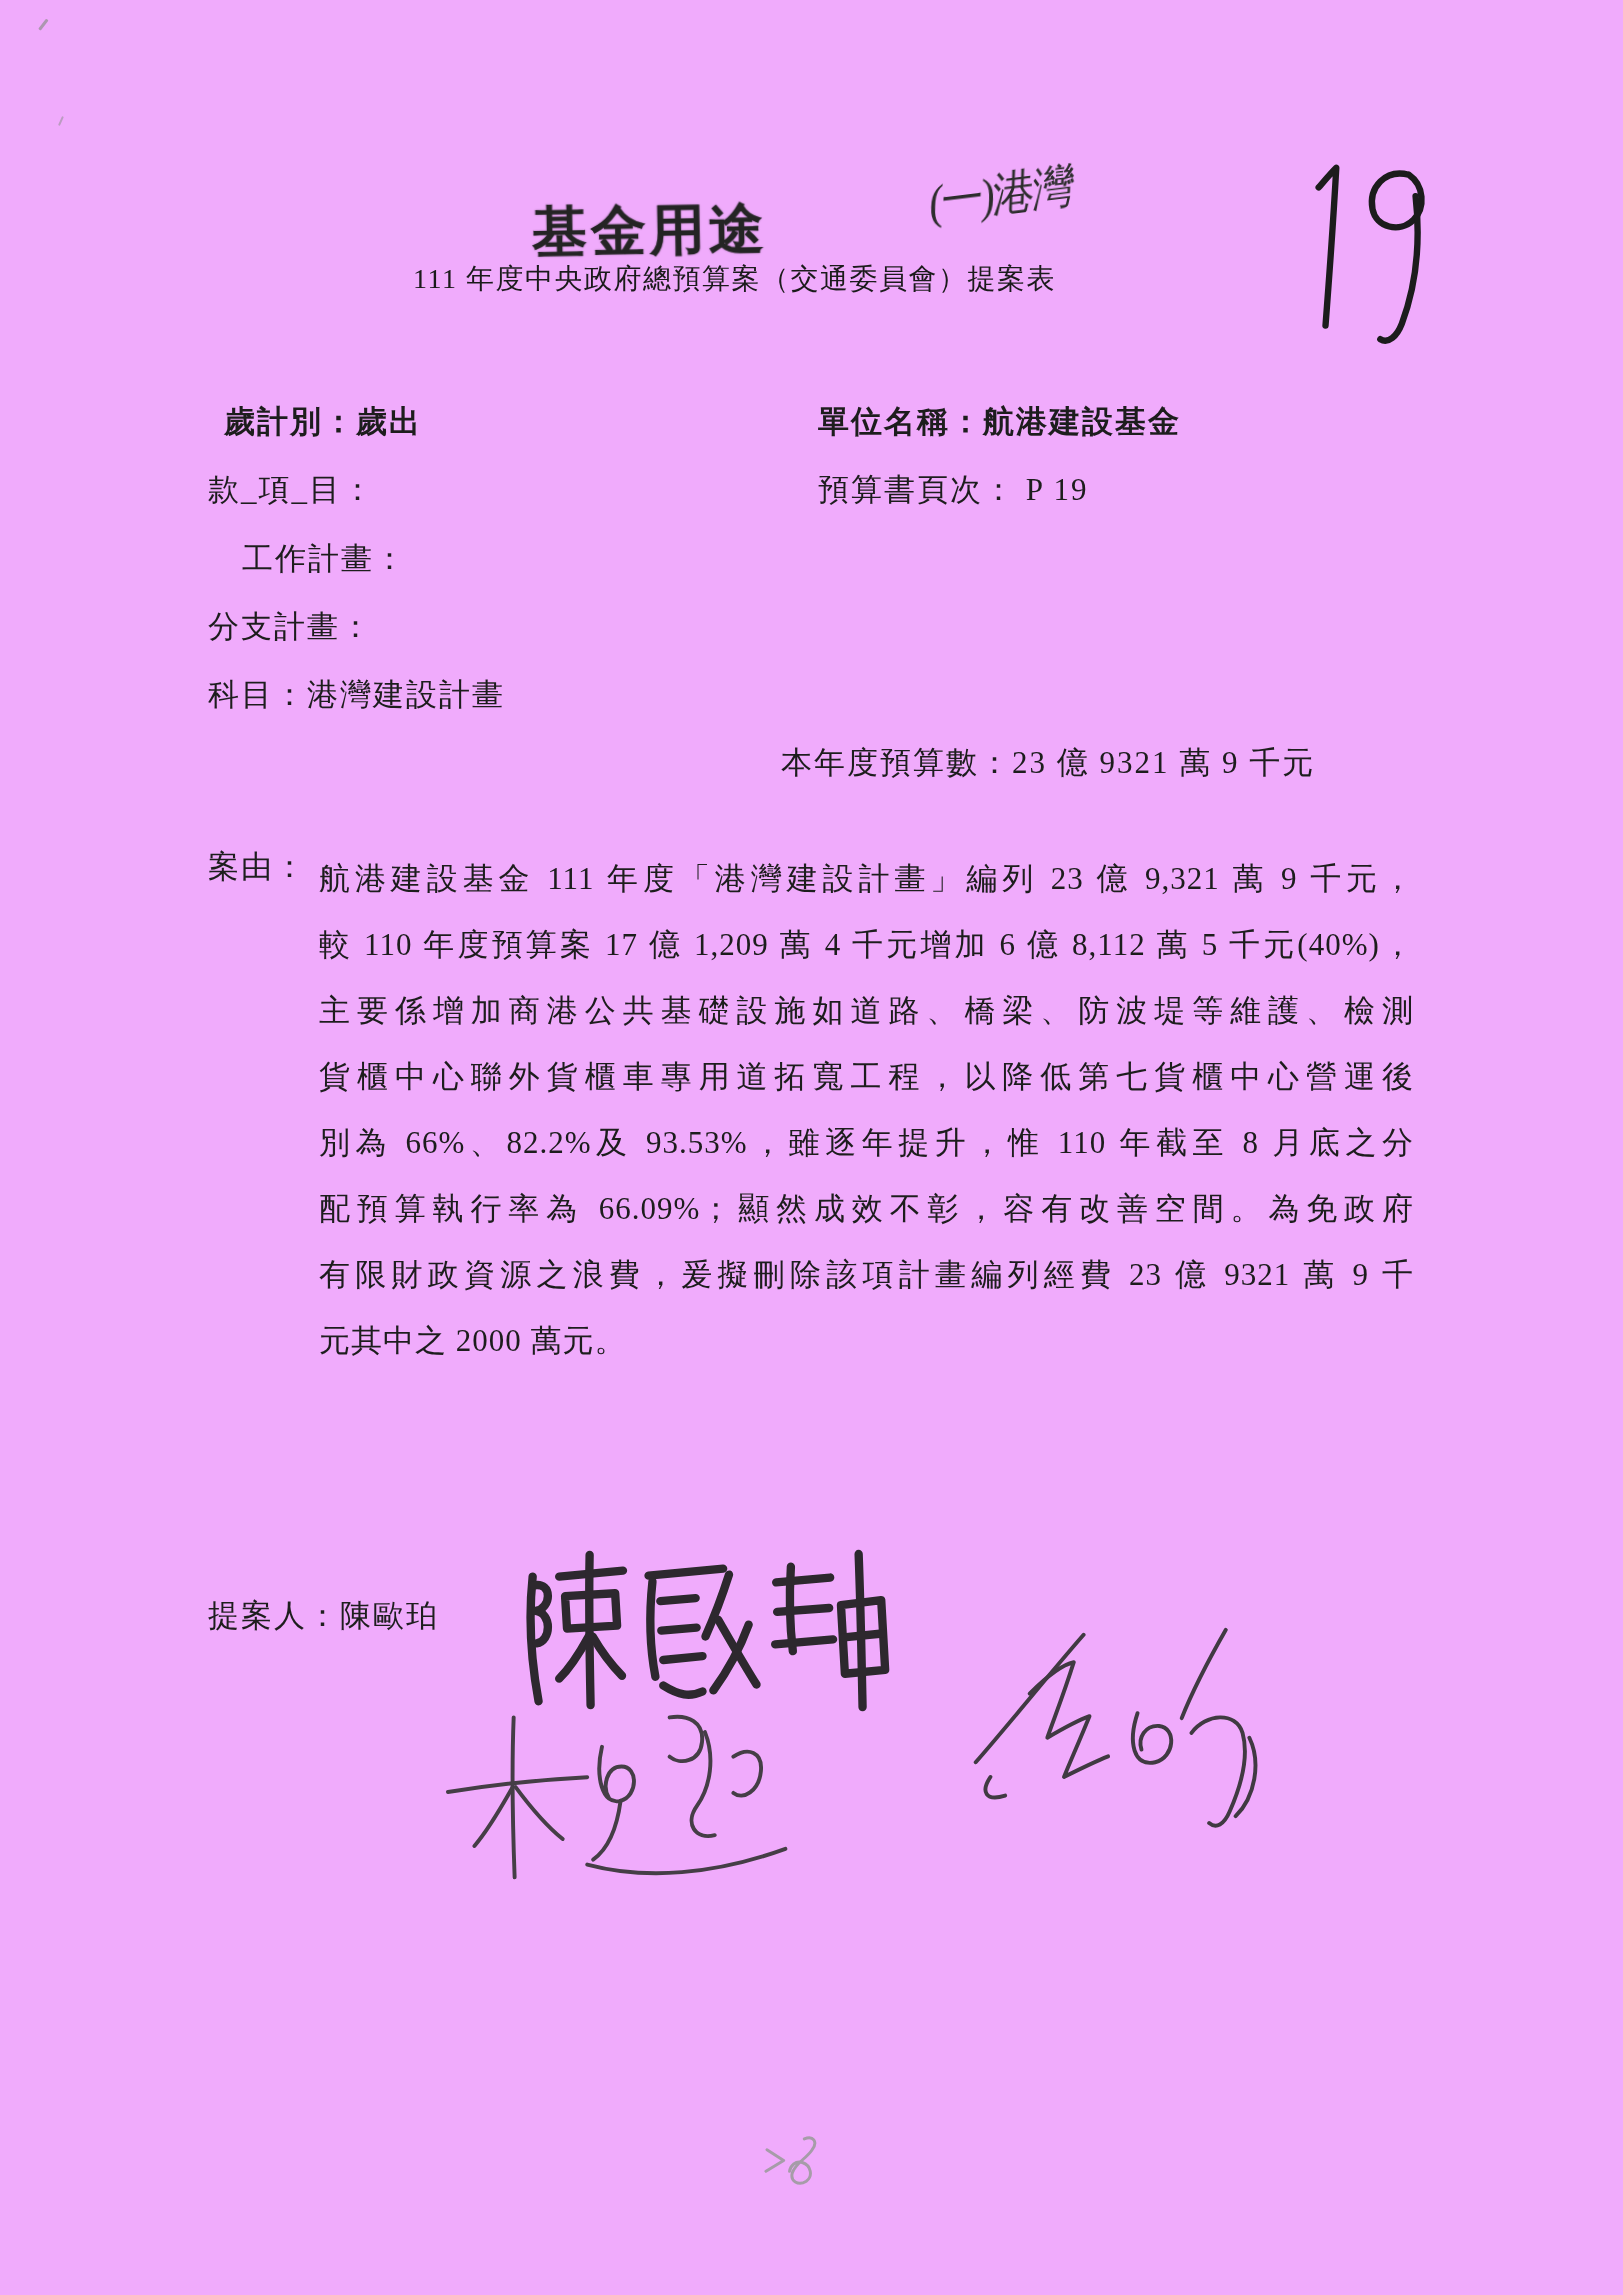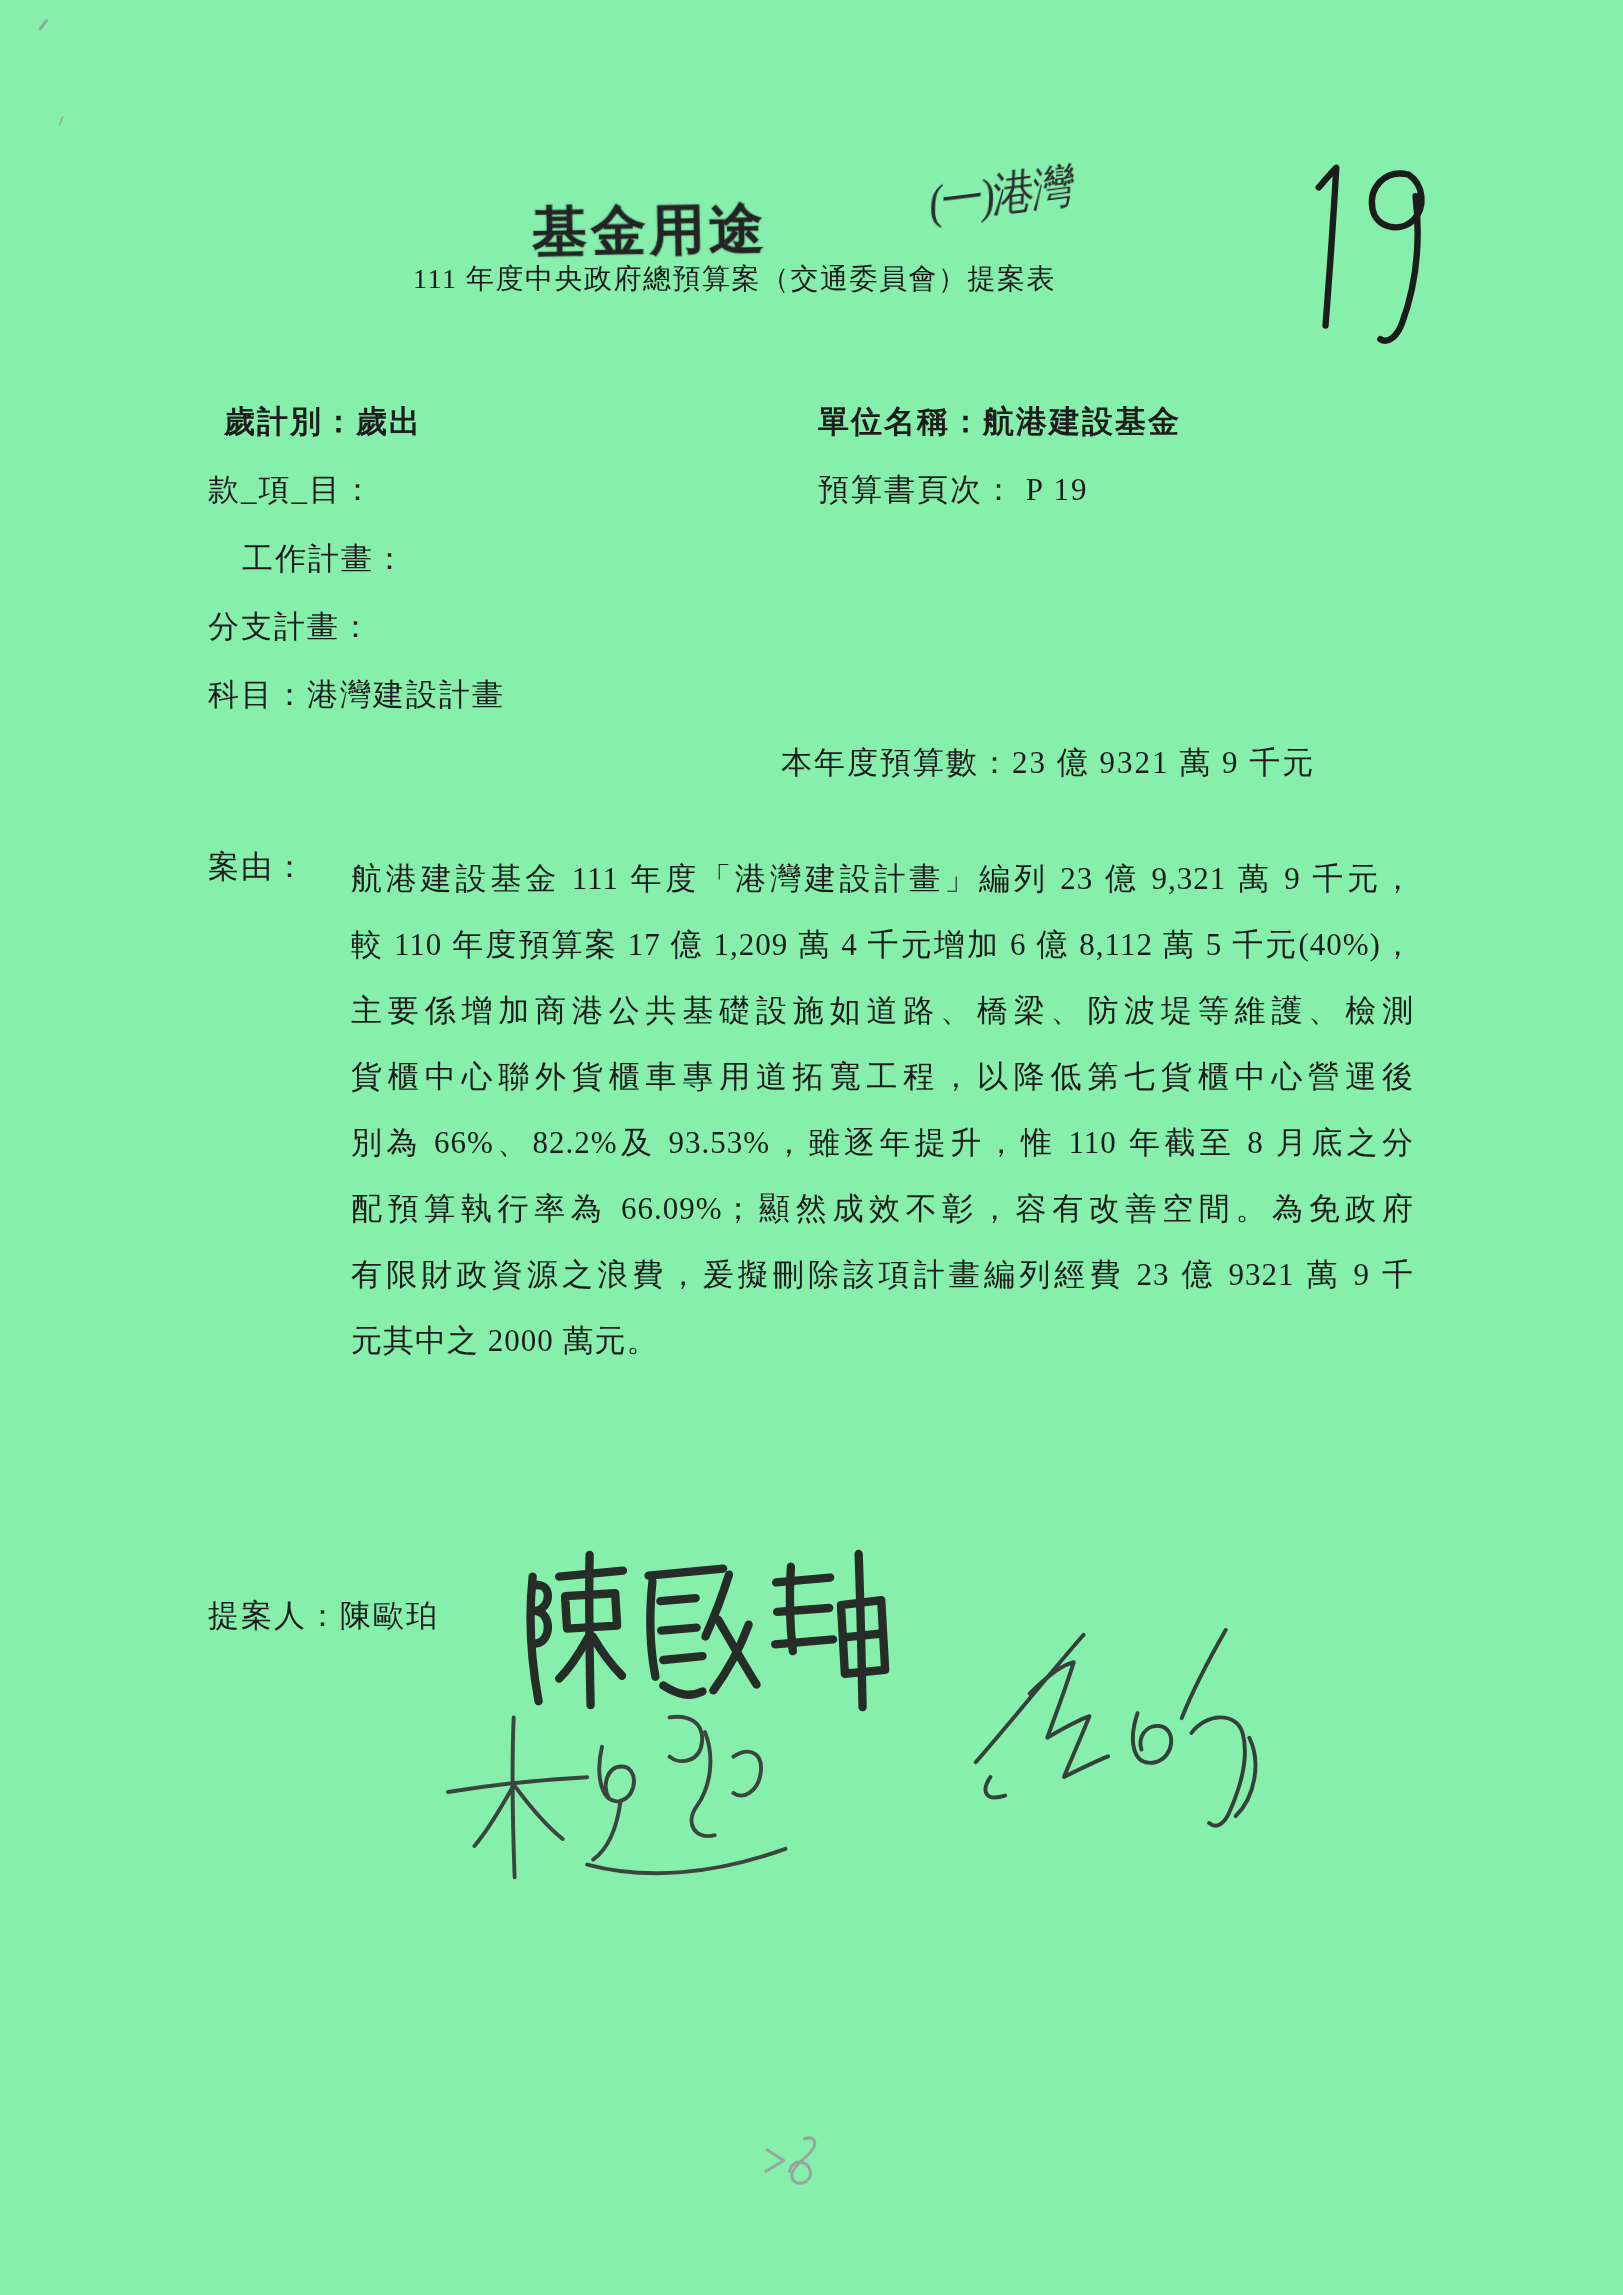--- a/index.html
+++ b/index.html
@@ -1,20 +1,20 @@
 <!DOCTYPE html>
 <html style="font-size:7.8px"><head>
 <meta charset="utf-8">
 <style>
   html,body{margin:0;padding:0;background:#e8e8e6;}
   .page{
     position:relative;
     width:1624px;height:2295px;
     margin:0 auto;
-    background:#86efac;
+    background:#f0abfc;
     overflow:hidden;
     font-family:"Liberation Serif","DejaVu Serif",serif;
     color:#1e1e1e;
   }
   .abs{position:absolute;white-space:nowrap;}
 
   
   .stamp{
     left:532px;top:194px;
     font-size:55px;font-weight:700;letter-spacing:3.9px;
@@ -48,21 +48,21 @@
   .f-r4l{left:208px;top:606px;}
   .f-r5l{left:208px;top:674px;}
   .f-budget{left:781px;top:742px;}
 
   
   .case-label{left:208px;top:846px;font-size:31px;letter-spacing:2px;text-align:right;}
   .case-block{
     position:absolute;left:319px;top:846px;width:1095px;
     font-size:31px;line-height:66px;color:#1d1d1d;
   }
-  .case-line{height:66px;letter-spacing:1px;white-space:nowrap;margin-left:32px;}
+  .case-line{height:66px;letter-spacing:1px;white-space:nowrap;}
   .case-line.just{white-space:normal;text-align:justify;text-align-last:justify;text-justify:inter-character;}
 
   .proposer{left:208px;top:1595px;font-size:31px;letter-spacing:2px;}
 
   .sig{position:absolute;}
   .speck{position:absolute;background:#8f8f8f;border-radius:1px;}
   .speck1{left:42px;top:17.7px;width:2.5px;height:12.8px;transform:rotate(38deg);opacity:.7;}
   .speck2{left:60px;top:116px;width:2px;height:9.8px;transform:rotate(24deg);opacity:.55;}
 </style>
 </head>

